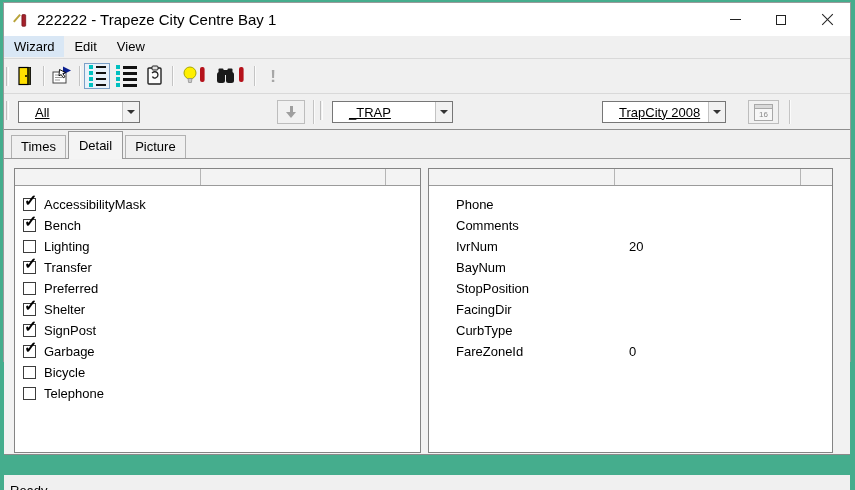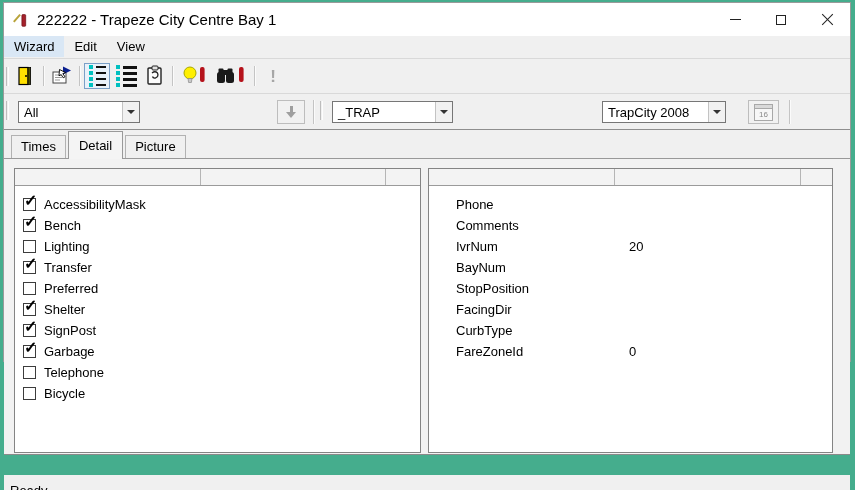--- a/index.html
+++ b/index.html
@@ -35,21 +35,21 @@
   .icon-list{display:flex;flex-direction:column;gap:2px;}
   .icon-list .r{display:flex;align-items:center;gap:3px;}
   .icon-list .sq{width:4px;height:4px;background:#00c0c0;}
   .icon-list .bar{height:2px;width:10px;background:#111;}
   .icon-list.thick .bar{height:3px;width:14px;}
   .gray-excl{font-size:17px;font-weight:bold;color:#a6a6a6;line-height:1;}
 
   
   .filterbar{position:absolute;left:0;top:90px;width:100%;height:36px;background:#f0f0f0;border-top:1px solid #d9d9d9;}
   .combo{position:absolute;top:7px;height:22px;background:#fff;border:1px solid #767676;display:flex;align-items:center;font-size:13px;}
-  .combo-val{flex:1;padding-left:5px;white-space:nowrap;overflow:hidden;}
+  .combo-val{flex:1;padding-left:16px;white-space:nowrap;overflow:hidden;text-decoration:underline;}
   .combo-arrow{width:17px;height:100%;background:#f1f1f1;border-left:1px solid #c3c3c3;display:flex;align-items:center;justify-content:center;}
   .combo-arrow::after{content:"";width:0;height:0;border-left:4px solid transparent;border-right:4px solid transparent;border-top:4px solid #333;}
   .flat-btn{position:absolute;top:6px;height:24px;border:1px solid #bdbdbd;background:#f1f1f1;display:flex;align-items:center;justify-content:center;}
   .dn-arrow{display:flex;flex-direction:column;align-items:center;}
   .dn-arrow .stem{width:3px;height:6px;background:#9f9f9f;}
   .dn-arrow .head{width:0;height:0;border-left:5px solid transparent;border-right:5px solid transparent;border-top:6px solid #9f9f9f;}
   .cal-icon{width:19px;height:17px;border:1px solid #a8a8a8;background:#f7f7f7;position:relative;font-size:8px;color:#8a8a8a;text-align:center;line-height:19px;}
   .cal-icon::before{content:"";position:absolute;left:0;top:0;width:100%;height:3px;background:#d9d9d9;border-bottom:1px solid #a8a8a8;}
 
   
@@ -309,25 +309,25 @@
             <span class="cb-label">SignPost</span>
           </div>
           <div class="cb-row">
             <span class="cbox on">
                 <span class="mark">✓</span>
               </span>
             <span class="cb-label">Garbage</span>
           </div>
           <div class="cb-row">
             <span class="cbox"></span>
+            <span class="cb-label">Bicycle</span>
+          </div>
+          <div class="cb-row">
+            <span class="cbox"></span>
             <span class="cb-label">Telephone</span>
-          </div>
-          <div class="cb-row">
-            <span class="cbox"></span>
-            <span class="cb-label">Bicycle</span>
           </div>
         </div>
       </div>
 
       <div class="panel" style="left:424px;width:405px">
         <div class="panel-header">
           <div class="ph-col" style="width:186px"></div>
           <div class="ph-col" style="width:186px"></div>
           <div class="ph-col"></div>
         </div>

